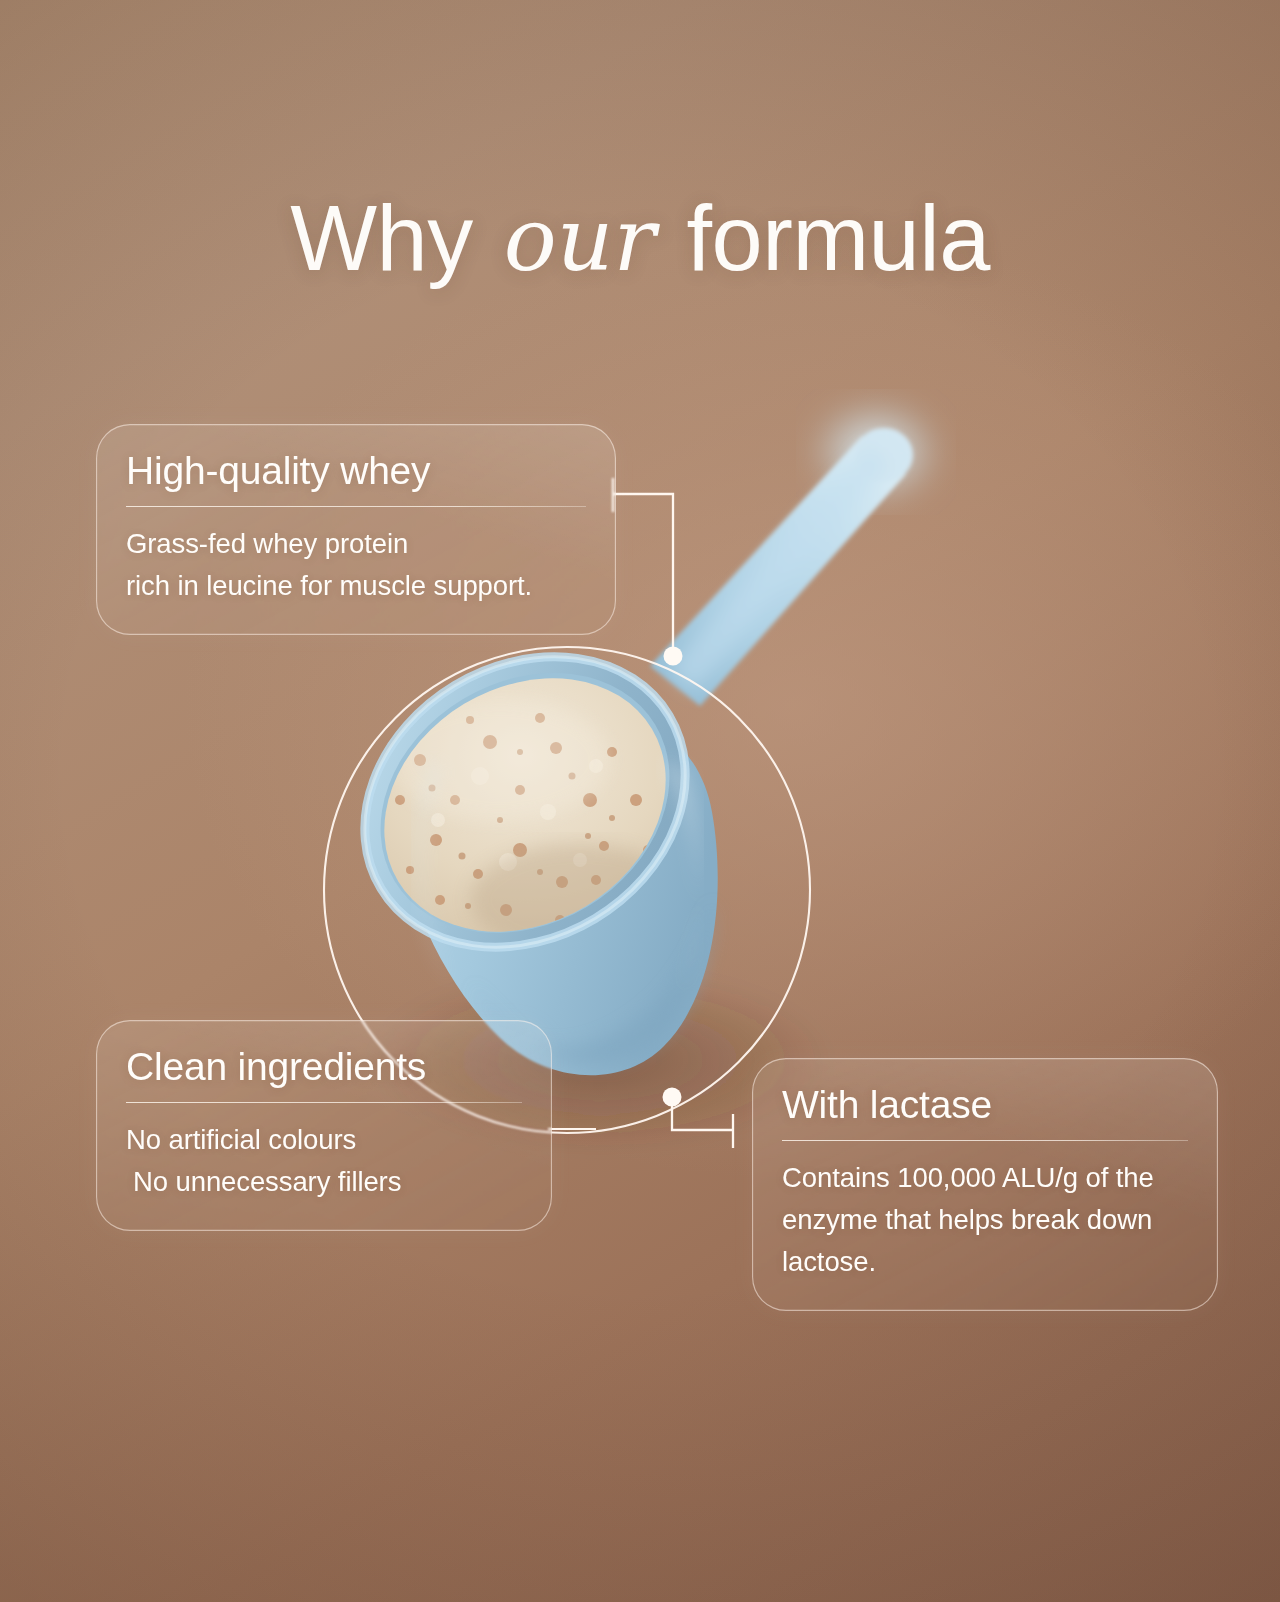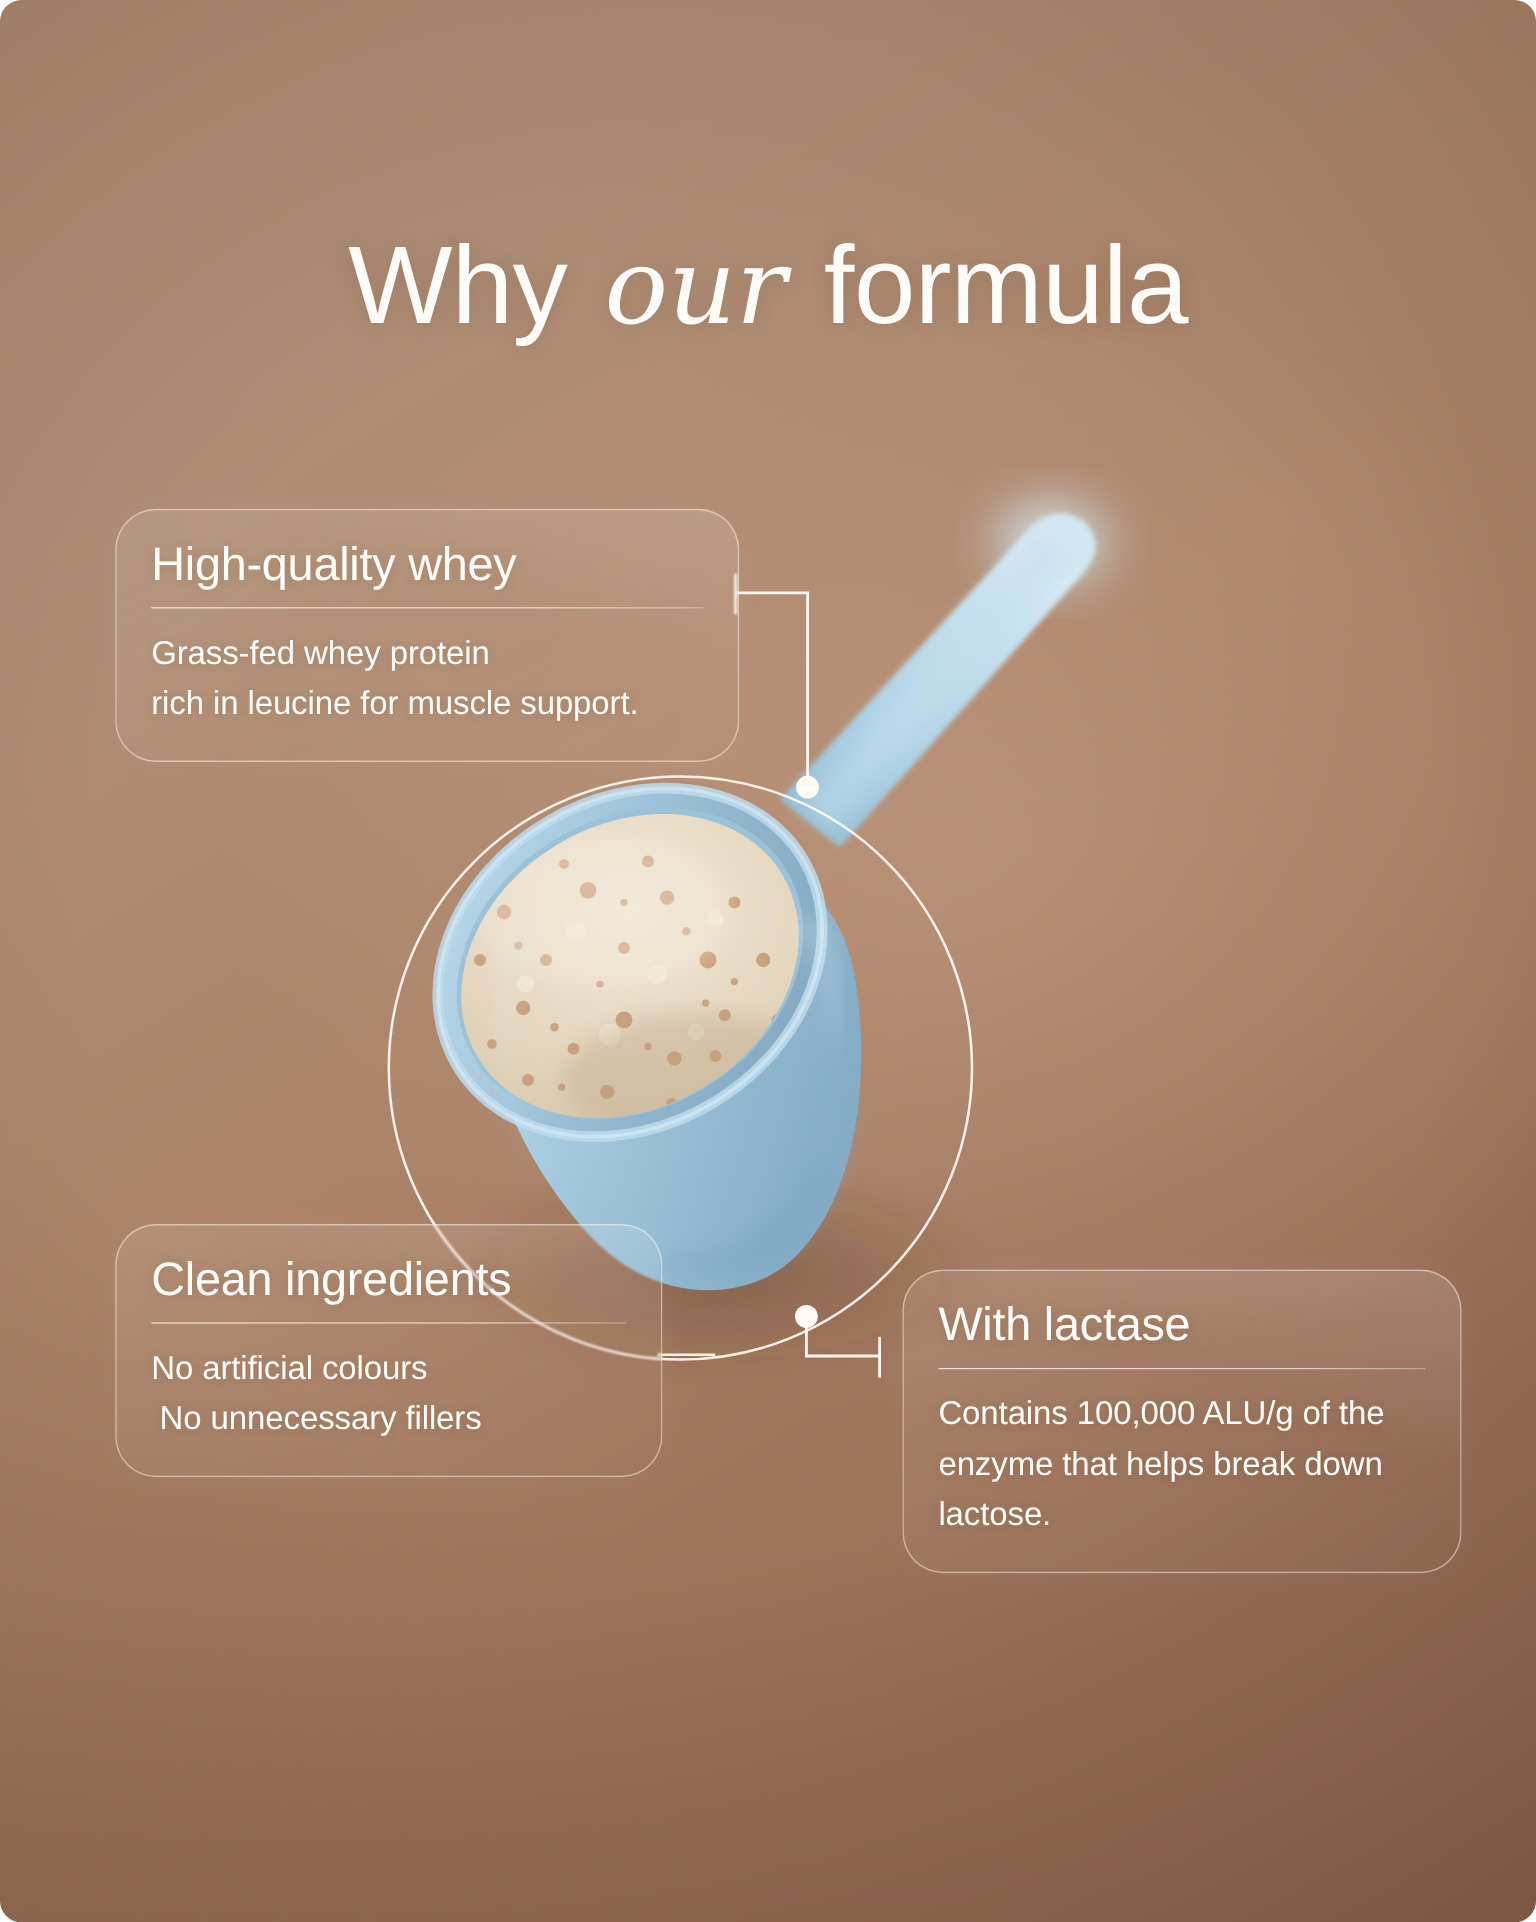--- a/index.html
+++ b/index.html
@@ -10,21 +10,20 @@
     font-family:"Liberation Sans", sans-serif;
   }
 
   #stage {
     position:relative;
     width:1280px; height:1602px;
     overflow:hidden;
     background:
       radial-gradient(ellipse 900px 700px at 62% 44%, rgba(196,158,134,0.55) 0%, rgba(196,158,134,0.0) 68%),
       linear-gradient(148deg, #b49378 0%, #b08f77 18%, #ab8469 46%, #9c7259 72%, #8c644f 100%);
-    border-radius: 18px;
   }
 
   
   #vignette {
     position:absolute; inset:0;
     background:radial-gradient(ellipse 1100px 1000px at 50% 48%, rgba(0,0,0,0) 52%, rgba(60,32,18,0.20) 100%);
     pointer-events:none;
   }
 
   

